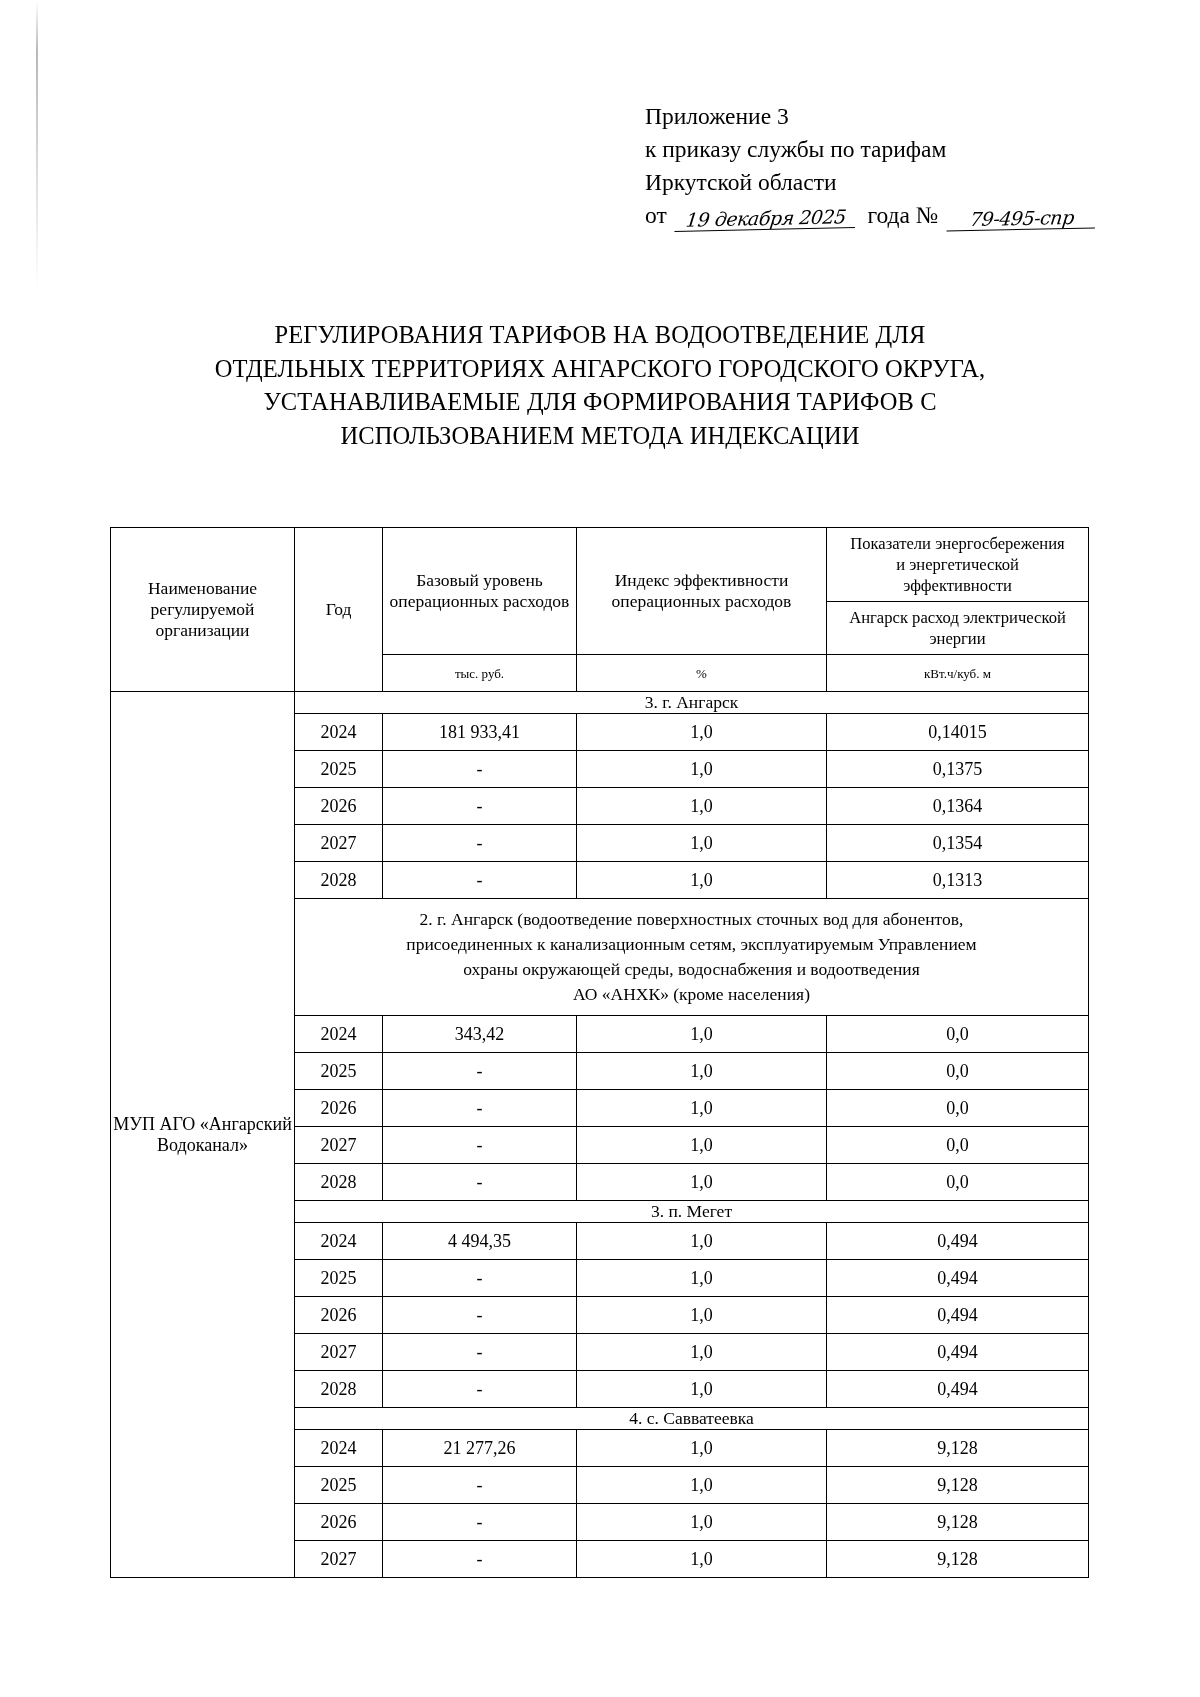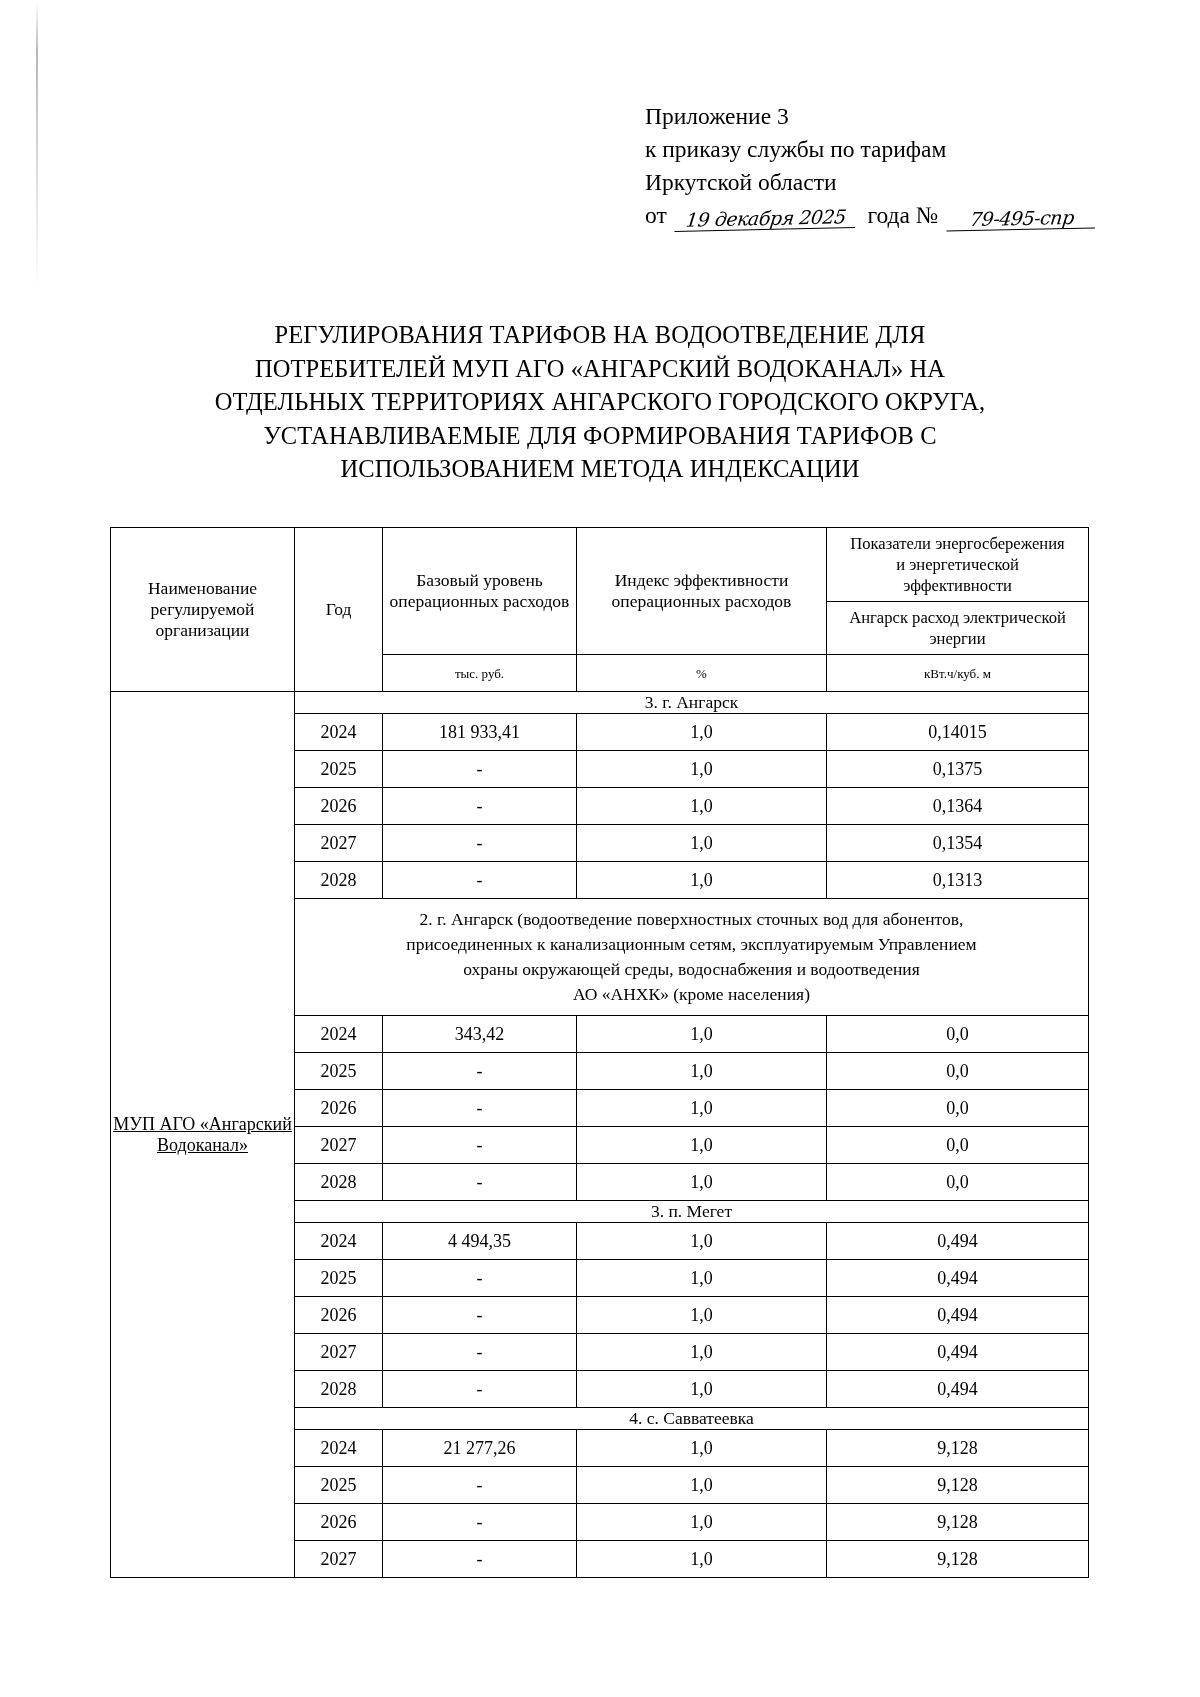--- a/index.html
+++ b/index.html
@@ -128,21 +128,20 @@
     font-size: 18px;
   }
   td.val-cell {
     height: 36px;
     font-size: 18px;
   }
   td.org-cell {
     font-size: 18px;
     line-height: 25px;
     vertical-align: middle;
-    text-decoration: underline;
   }
   td.section-cell {
     font-size: 17.5px;
     line-height: 24px;
     padding: 7px 28px;
     text-align: center;
   }
   td.section-cell.tall {
     line-height: 25px;
     padding: 8px 20px;
@@ -162,21 +161,20 @@
     <span class="line from-line">
       <span class="lbl">от</span>
       <span class="hw date">19 декабря 2025</span>
       <span class="lbl2">года №</span>
       <span class="hw num">79-495-спр</span>
     </span>
   </div>
 
   <div class="doc-title">
     <span class="tline">РЕГУЛИРОВАНИЯ ТАРИФОВ НА ВОДООТВЕДЕНИЕ ДЛЯ</span>
-    <span class="tline">ПОТРЕБИТЕЛЕЙ МУП АГО «АНГАРСКИЙ ВОДОКАНАЛ» НА</span>
     <span class="tline">ОТДЕЛЬНЫХ ТЕРРИТОРИЯХ АНГАРСКОГО ГОРОДСКОГО ОКРУГА,</span>
     <span class="tline">УСТАНАВЛИВАЕМЫЕ ДЛЯ ФОРМИРОВАНИЯ ТАРИФОВ С</span>
     <span class="tline">ИСПОЛЬЗОВАНИЕМ МЕТОДА ИНДЕКСАЦИИ</span>
   </div>
 
   <div class="tbl-wrap">
     <table class="params">
       <colgroup>
         <col class="c-org">
           <col class="c-year">

